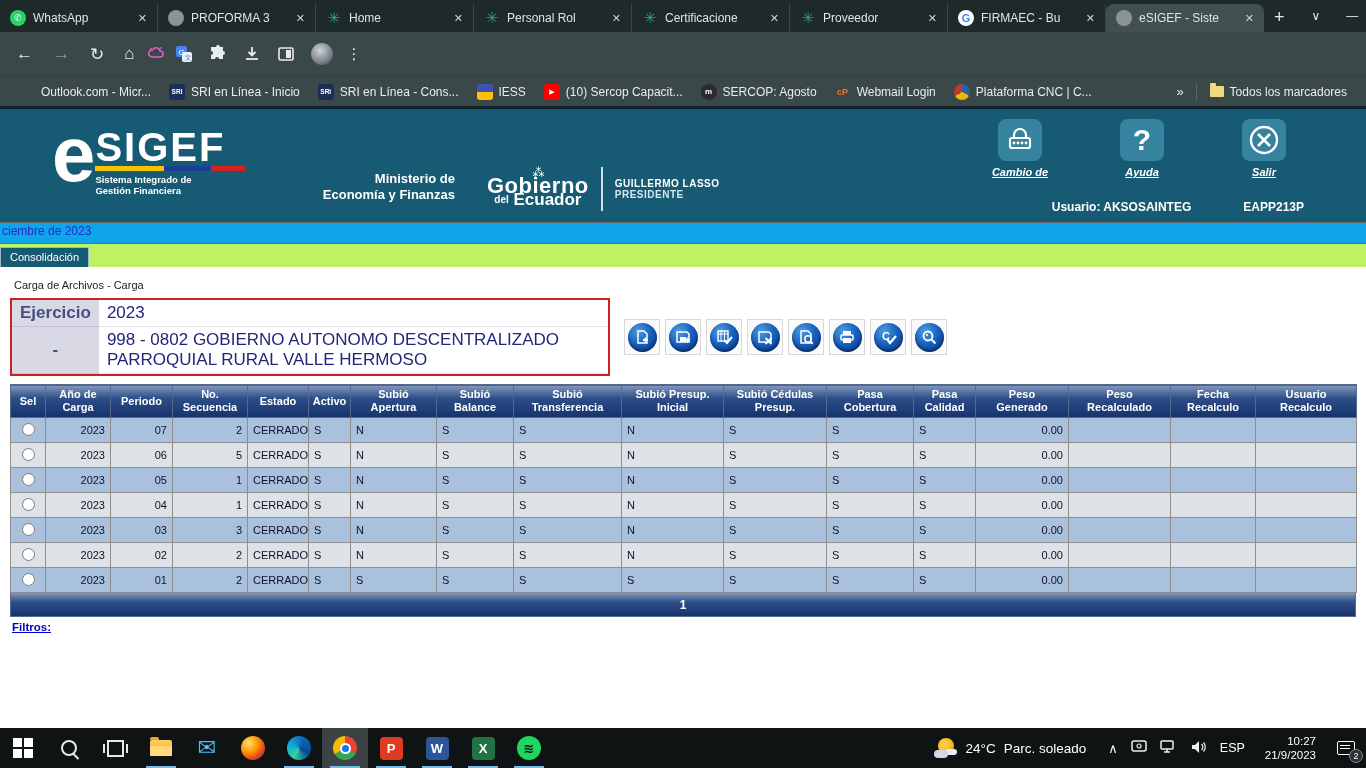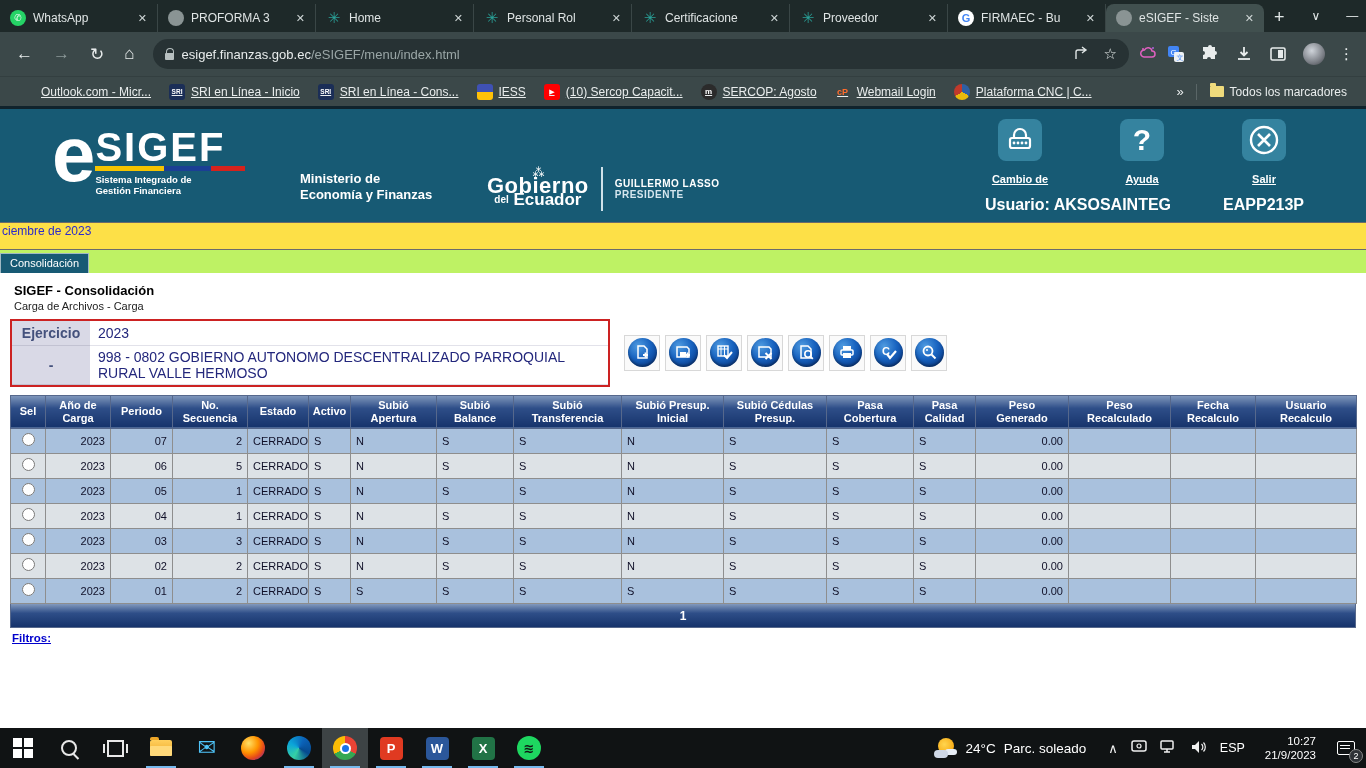--- a/index.html
+++ b/index.html
@@ -60,53 +60,53 @@
 
   
   .site-header { height:116px; background:#175a74; position:relative; color:#fff; border-top:3px solid #10232c; }
   .logo { position:absolute; left:52px; top:12px; display:flex; }
   .logo-e { font-size:78px; font-weight:bold; line-height:66px; letter-spacing:-4px; }
   .logo-right { margin-left:4px; margin-top:8px; }
   .logo-sigef { font-size:40px; font-weight:bold; letter-spacing:2px; line-height:36px; }
   .flagbar { display:flex; height:5px; width:150px; margin:1px 0 3px 0; }
   .flagbar i:nth-child(1){flex:2;background:#f5c400;} .flagbar i:nth-child(2){flex:1.4;background:#1b3f94;} .flagbar i:nth-child(3){flex:1;background:#d6221c;}
   .logo-sub { font-size:9.5px; font-weight:bold; line-height:11px; }
-  .ministry { position:absolute; left:300px; top:62px; width:155px; 
+  .ministry { position:absolute; left:300px; top:62px; width:155px; text-align:right;
     font-size:13px; font-weight:bold; line-height:16px; }
   .gob { position:absolute; left:487px; top:58px; display:flex; align-items:center; gap:12px; }
   .gob-logo { text-align:center; line-height:18px; }
   .gob-sun { font-size:12px; letter-spacing:-1px; line-height:8px; }
   .gob-l1 { font-size:22px; font-weight:bold; letter-spacing:0.5px; }
   .gob-l2 { font-size:17px; font-weight:bold; margin-top:-4px; }
   .gob-l2 .del { font-size:10px; vertical-align:2px; font-weight:bold; }
   .gob-sep { width:2px; height:44px; background:#cfe2ea; }
   .gob-pres { font-size:10px; font-weight:bold; letter-spacing:0.5px; line-height:11px; }
   .gob-pres .sub { font-size:10px; color:#d5e6ee; font-weight:bold; }
   .hdr-actions { position:absolute; right:60px; top:10px; display:flex; gap:38px; }
   .hact { text-align:center; width:84px; }
   .hact-btn { width:44px; height:42px; margin:0 auto; background:#347f9a; background:#35839f;
     border-radius:8px; display:flex; align-items:center; justify-content:center; }
-  .hact-label { font-size:11px; font-weight:bold; text-decoration:underline; margin-top:12px; line-height:12px; }
+  .hact-label { font-size:11px; font-weight:bold; text-decoration:underline; margin-top:5px; line-height:12px;font-style:italic; }
   .hdr-userline { position:absolute; right:62px; bottom:8px; display:flex; gap:52px;
-    font-size:16px; font-weight:bold; }
+    font-size:12px; font-weight:bold; }
 
   
-  .marquee { height:28px; background:#fde047; border:1px solid #6b6b6b; border-left:none; border-right:none;
+  .marquee { height:22px; background:#0ea5e9; border:1px solid #6b6b6b; border-left:none; border-right:none;
     font-size:12px; color:#2a2acb; padding:1px 2px; }
   .menubar { height:23px; background:#bef264; display:flex; align-items:flex-end; }
   .menu-tab { background:#175a74; border:1px solid #9fb9c4; border-bottom:none; color:#fff;
     font-size:11px; padding:3px 9px 4px 9px; }
 
   
   .content { background:#fff; height:466px; padding:10px 10px 0 10px; position:relative; }
   .page-title { font-size:13px; font-weight:bold; color:#000; margin-left:4px; }
   .page-sub { font-size:11px; color:#222; margin-left:4px; margin-top:2px; }
   .form-row-wrap { display:flex; align-items:center; margin-top:7px; }
   .keybox { border:2px solid #cc2222; width:600px; }
-  .keybox table { border-collapse:collapse; width:100%; font-size:14px; }
+  .keybox table { border-collapse:collapse; width:100%; font-size:17px; }
   .keybox td { padding:3px 8px; height:24px; }
   .keybox .lbl { background:#d9d9e6; color:#44517c; font-weight:bold; width:78px; text-align:center;
     border-bottom:1px solid #c2c2d2; }
   .keybox .val { background:#fff; color:#23277c; border-bottom:1px solid #e2e2ea; }
   .actionbar { display:flex; gap:5px; margin-left:14px; }
   .act-sq { width:36px; height:36px; background:#fafafa; border:1px solid #d8d8d8;
     display:flex; align-items:center; justify-content:center; }
   .act-circle { width:29px; height:29px; border-radius:50%;
     background:radial-gradient(circle at 35% 28%, #4f9be0, #1863c0 45%, #0b3f8f 80%);
     display:flex; align-items:center; justify-content:center; box-shadow:inset 0 -2px 3px rgba(0,0,0,.35); }
@@ -224,34 +224,20 @@
       <span>∨</span>
       <span>—</span>
     </div>
 </div>
 
 <div class="toolbar">
   <span class="navbtn">←</span>
   <span class="navbtn dim">→</span>
   <span class="navbtn">↻</span>
   <span class="navbtn">⌂</span>
-  <div class="urlbox">
-    <span class="lockicon"></span>
-    <span>
-      <span>esigef.finanzas.gob.ec</span><span class="url-path">/eSIGEF/menu/index.html</span>
-    </span>
-    <span class="act">
-      <span class="abtn">
-        <svg width="16" height="16" viewBox="0 0 16 16">
-            <path d="M2 13 L2 6 Q2 4 4 4 L8 4 M8 1 L12 4 L8 7 M12 4 L6 4" fill="none" stroke="#dfe4e4" stroke-width="1.4"></path>
-          </svg>
-      </span>
-      <span class="abtn" style="color:#dfe4e4;font-size:15px;">☆</span>
-    </span>
-  </div>
   <span class="abtn">
     <svg width="18" height="18" viewBox="0 0 18 18">
         <path d="M5 12 a3.5 3.5 0 0 1 .5-7 a4 4 0 0 1 7.5 1 a3 3 0 0 1 0 6 z" fill="none" stroke="#e060c0" stroke-width="1.5"></path>
         <circle cx="4" cy="4" r="1" fill="#e060c0"></circle>
         <circle cx="14" cy="3" r="1" fill="#b060e0"></circle>
       </svg>
   </span>
   <span class="abtn" style="padding:0 6px;">
     <svg width="18" height="18" viewBox="0 0 18 18">
         <rect x="1" y="1" width="11" height="11" rx="2" fill="#4285f4"></rect>
@@ -277,21 +263,21 @@
         <rect x="9" y="5" width="5" height="8" fill="#e8ecec"></rect>
       </svg>
   </span>
   <span class="abtn" style="padding:0 6px;">
       <span class="avatar"></span>
     </span>
   <span class="menu3">⋮</span>
 </div>
 
 <div class="bookmarks">
-  <div id="bm-holder" style="display:flex;align-items:center;text-decoration:underline;">
+  <div id="bm-holder" style="display:flex;align-items:center;">
       <span class="bm">
         <span class="bmicon bm-ms">
           <i></i>
           <i></i>
           <i></i>
           <i></i>
         </span>
         <span>Outlook.com - Micr...</span>
       </span>
       <span class="bm">
@@ -395,21 +381,20 @@
   </div>
 </div>
 
 <div class="marquee">ciembre de 2023</div>
 
 <div class="menubar">
   <span class="menu-tab">Consolidación</span>
 </div>
 
 <div class="content">
-  <div class="page-title">SIGEF - Consolidación</div>
   <div class="page-sub">Carga de Archivos - Carga</div>
 
   <div class="form-row-wrap">
     <div class="keybox">
       <table>
           <tbody id="keyform-holder">
             <tr>
               <td class="lbl">Ejercicio</td>
               <td class="val">2023</td>
             </tr>

